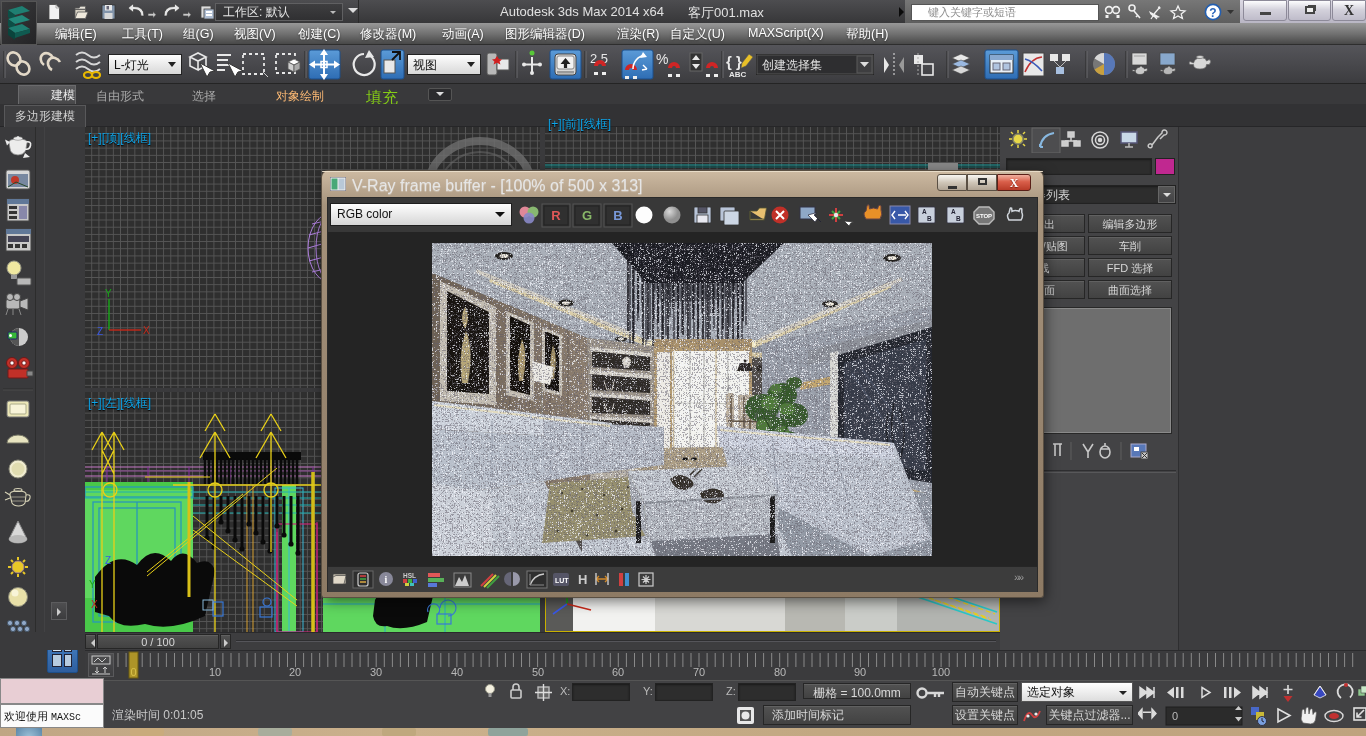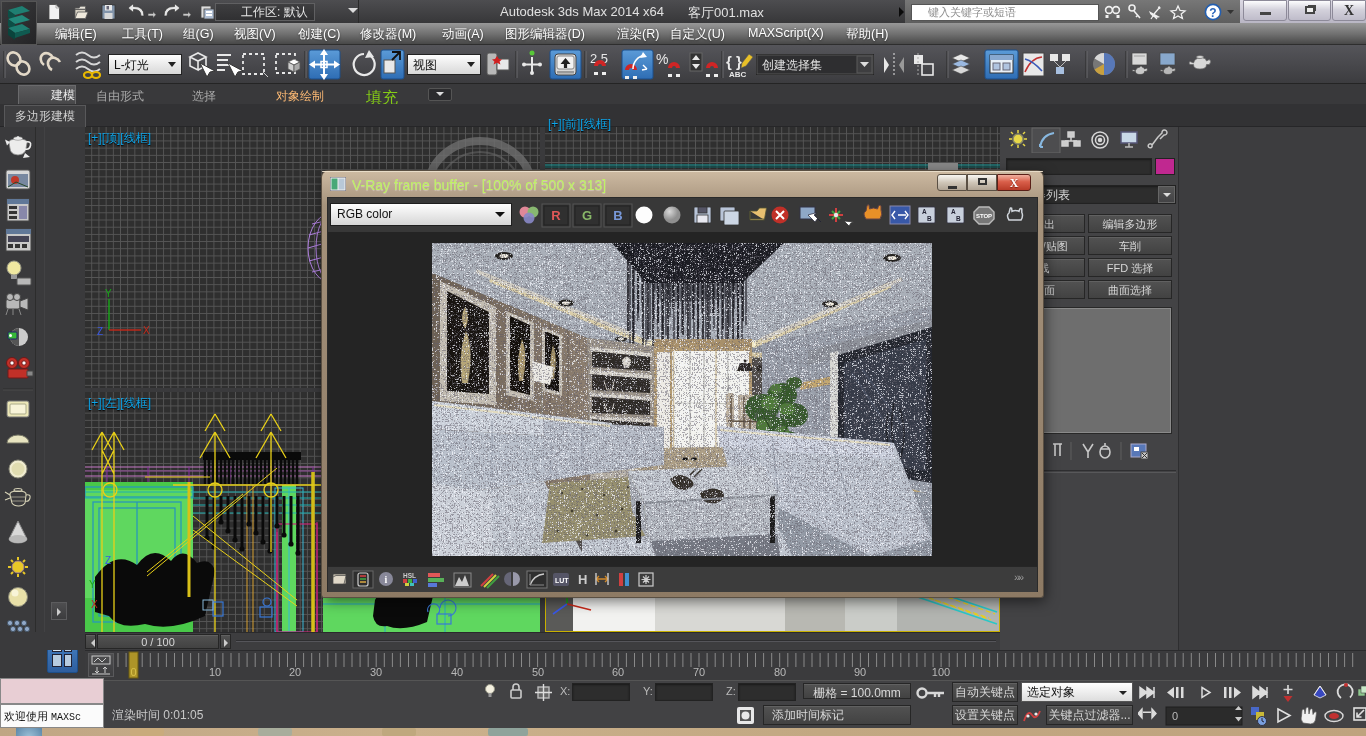--- a/index.html
+++ b/index.html
@@ -47,21 +47,21 @@
 <path d="M123 13 q0 -7 7.5 -6.5 l0 3 5.5 -4.5 -5.5 -4.5 0 3 q-10.5 -0.5 -10.5 9.5 z" fill="#e6e6e6" stroke="#333" stroke-width="0.7"></path>
 <path d="M139 10.5 l5 0 0 -2 3 3.2 -3 3.2 0 -2 -5 0 z" fill="#c8c8c8" stroke="#444" stroke-width="0.6"></path>
 <g>
         <rect x="157" y="3" width="10" height="12" fill="#dcdcdc" stroke="#444" stroke-width="0.8"></rect>
         <rect x="160" y="6" width="10" height="10" fill="#aebdd2" stroke="#444" stroke-width="0.8"></rect>
         <rect x="162" y="8" width="6" height="2" fill="#fff"></rect>
         <rect x="162" y="11" width="6" height="2" fill="#fff"></rect>
       </g>
 </svg>
 
-<div class="abs" style="left:215px;top:3px;width:100px;height:18px;background:linear-gradient(#3e3e40,#303032);border:1px solid #606062;color:#e5e5e5;font-size:12px;line-height:17px;padding-left:25px">工作区: 默认<span style="float:right;margin:7px 6px 0 0;border:3px solid transparent;border-top-color:#bbb"></span></div>
+<div class="abs" style="left:215px;top:3px;width:128px;height:18px;background:linear-gradient(#3e3e40,#303032);border:1px solid #606062;color:#e5e5e5;font-size:12px;line-height:17px;padding-left:7px">工作区: 默认<span style="float:right;margin:7px 6px 0 0;border:3px solid transparent;border-top-color:#bbb"></span></div>
 <div class="abs" style="left:348px;top:8px;border:5px solid transparent;border-top-color:#ddd"></div>
 <div class="abs" style="left:358px;top:0;width:1px;height:23px;background:#2a2a2a"></div>
 
 <div class="abs" style="left:500px;top:4px;color:#e0e0e0;font-size:13px">Autodesk 3ds Max  2014 x64</div>
 <div class="abs" style="left:688px;top:4px;color:#e0e0e0;font-size:13px">客厅001.max</div>
 <div class="abs" style="left:899px;top:7px;border:5px solid transparent;border-left-color:#0a0a0a"></div>
 
 <div class="abs" style="left:911px;top:4px;width:188px;height:17px;background:#fff;border:1px solid #555;font-size:11px;line-height:15px;padding-left:16px"><span style="color:#8e8e8e;font-style:normal">键入关键字或短语</span></div>
 <svg class="abs" style="left:1103px;top:3px" width="140" height="18" viewBox="0 0 140 18">
 <g fill="none" stroke="#f0f0f0" stroke-width="1.6">
@@ -1013,21 +1013,21 @@
 <div class="abs" style="left:488px;top:728px;width:40px;height:8px;background:#8fa39b;border-radius:2px"></div>
 
 <div class="abs" style="left:322px;top:171px;width:721px;height:426px;border-radius:6px 6px 2px 2px;background:linear-gradient(#cdbaa2,#a6937c 8%,#998670 50%,#8d7a64);box-shadow:0 0 0 1px #5a4f42,2px 4px 14px rgba(0,0,0,0.55)"></div>
 <div class="abs" style="left:322px;top:171px;width:721px;height:1px;background:#e8dcc8;border-radius:6px"></div>
 
 <svg class="abs" style="left:330px;top:177px" width="16" height="14" viewBox="0 0 16 14">
       <rect x="0" y="0" width="16" height="14" fill="#f0f0f0" stroke="#667"></rect>
       <rect x="1.5" y="1.5" width="6" height="11" fill="#48a878"></rect>
       <rect x="8.5" y="1.5" width="6" height="11" fill="#b8c8d8"></rect>
     </svg>
-<div class="abs" style="left:352px;top:177px;color:#bef264;font-size:14px;text-shadow:0 1px 1px rgba(255,255,255,0.35)">V-Ray frame buffer - [100% of 500 x 313]</div>
+<div class="abs" style="left:352px;top:177px;color:#e5e5e5;font-size:16px;text-shadow:0 1px 1px rgba(255,255,255,0.35)">V-Ray frame buffer - [100% of 500 x 313]</div>
 
 <div class="abs" style="left:937px;top:174px;width:30px;height:17px;background:linear-gradient(#f8f6f2,#cfc6b8 50%,#b0a494);border:1px solid #5a5044;border-radius:3px 0 0 3px;text-align:center"><span style="display:inline-block;width:9px;height:3px;background:#333;margin-top:9px"></span></div>
 <div class="abs" style="left:967px;top:174px;width:30px;height:17px;background:linear-gradient(#f8f6f2,#cfc6b8 50%,#b0a494);border:1px solid #5a5044">
       <span style="display:block;width:9px;height:7px;border:2px solid #333;margin:3px auto 0"></span>
     </div>
 <div class="abs" style="left:997px;top:174px;width:34px;height:17px;background:linear-gradient(#f0b0a0,#d95f4a 45%,#b83b28);border:1px solid #5a2018;border-radius:0 3px 3px 0;color:#fff;font-weight:bold;font-size:12px;text-align:center;line-height:16px;text-shadow:0 1px 1px #802010;font-family:'Liberation Serif',serif">X</div>
 
 <div class="abs" style="left:327px;top:197px;width:711px;height:395px;background:#383838;border:1px solid #2a2a2a"></div>
 
 <div class="abs" style="left:330px;top:203px;width:182px;height:23px;background:linear-gradient(#fefefe,#d6d6d6);border:1px solid #1e1e1e;color:#111;font-size:12px;line-height:21px;padding-left:6px">RGB color<span style="float:right;margin:8px 6px 0 0;border:5px solid transparent;border-top-color:#111"></span></div>

